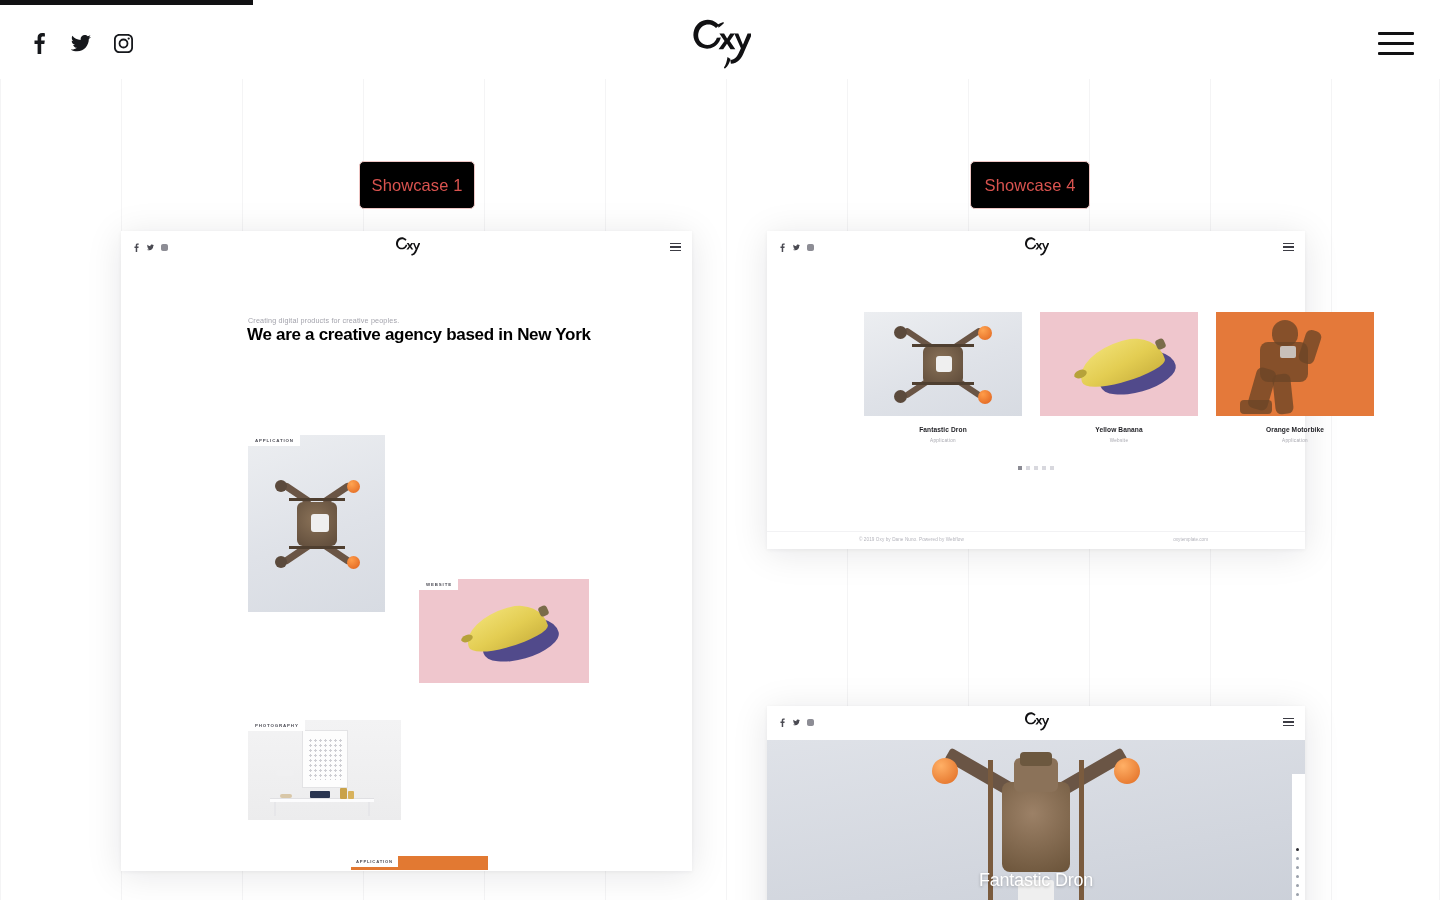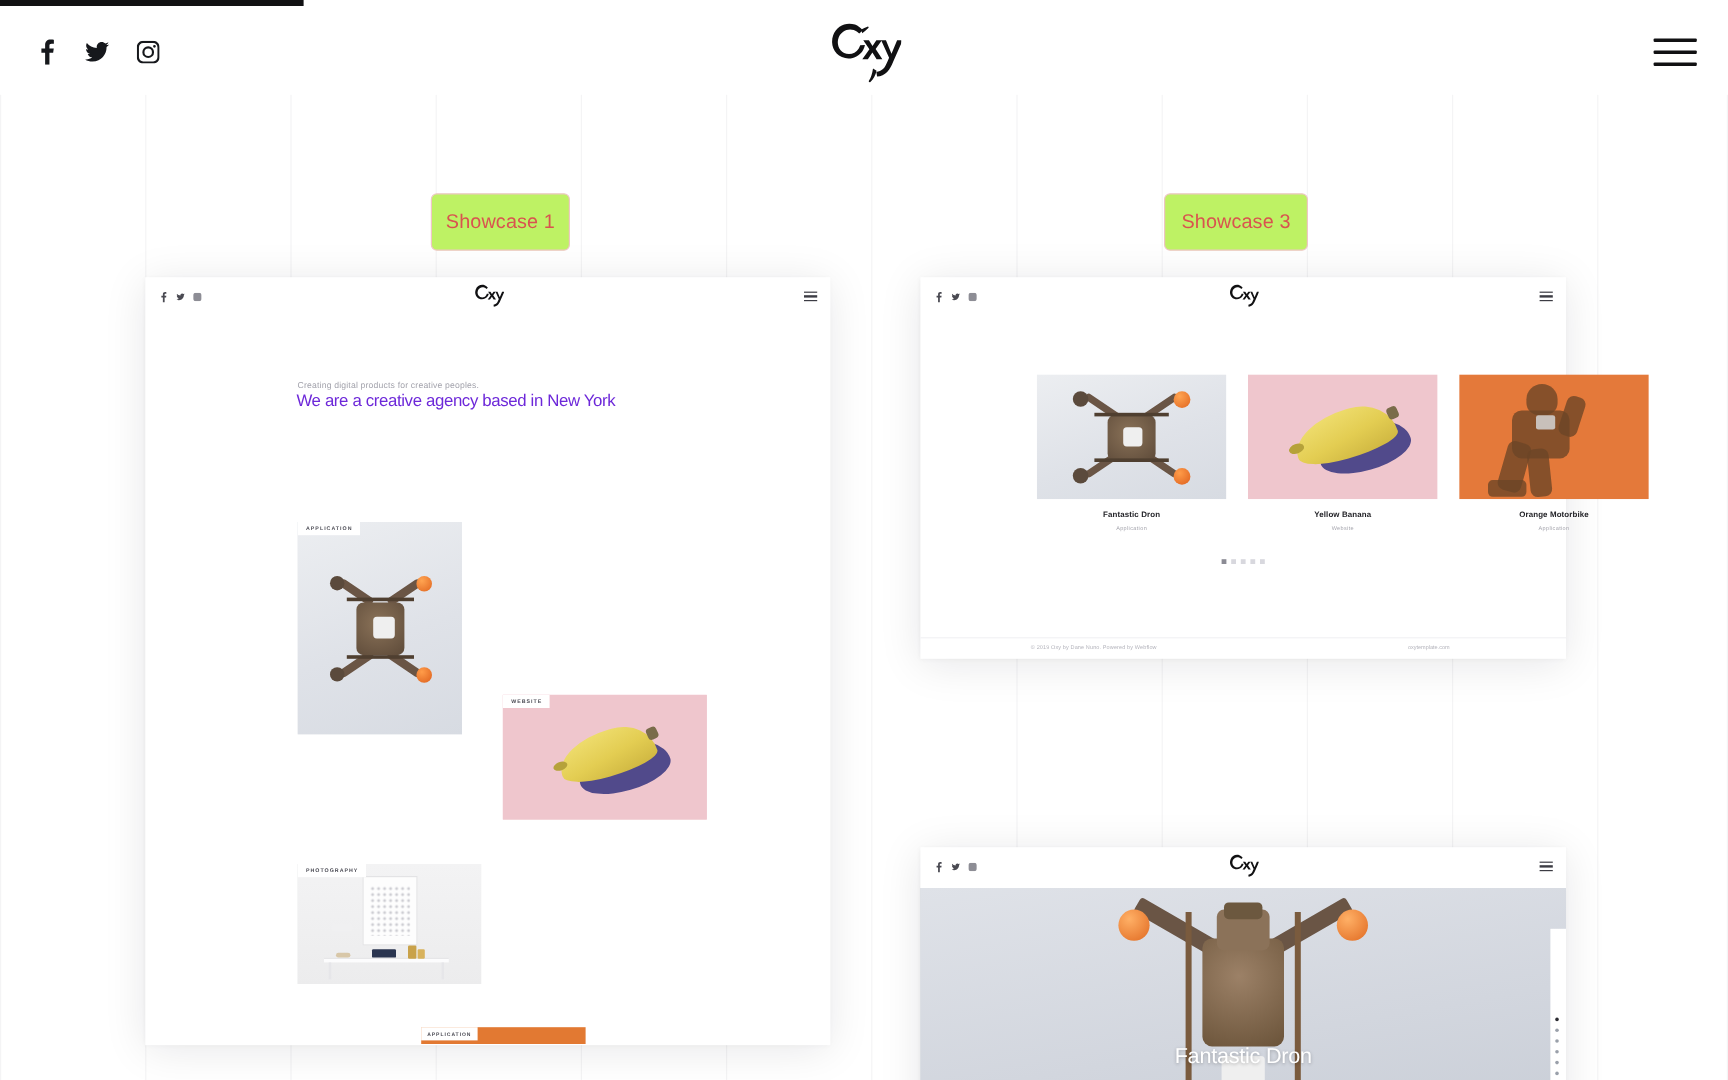--- a/index.html
+++ b/index.html
@@ -27,21 +27,21 @@
 
   .brand-logo { position:absolute; left:50%; top:12px; transform:translateX(-50%);
                 width:68px; height:62px; display:flex; align-items:center; justify-content:center; }
   .brand-logo svg { display:block; }
 
   .hamburger { position:absolute; right:22px; top:26px; width:44px; height:34px; cursor:pointer;
                display:flex; flex-direction:column; justify-content:center; gap:7px; padding:0 4px; }
   .hamburger span { display:block; height:3px; background:#111113; border-radius:1px; }
 
   
-  .sc-btn { position:absolute; border:1px solid #eec6c4; background:#bef264; border-radius:5px;
+  .sc-btn { position:absolute; border:1px solid #eec6c4; background:#000000; border-radius:5px;
             color:#d9534f; font-size:16.5px; letter-spacing:0.1px;
             display:flex; align-items:center; justify-content:center; cursor:pointer; z-index:30; }
   #sc-btn-1 { left:359px; top:161px; width:116px; height:48px; }
   #sc-btn-2 { left:970px; top:161px; width:120px; height:48px; }
   #sc-btn-4 { left:970px; top:635px; width:120px; height:48px; }
 
   
   .preview { position:absolute; background:#fff; z-index:20;
              box-shadow: 0 4px 34px rgba(20,20,30,0.10), 0 1px 4px rgba(20,20,30,0.05); }
 
@@ -52,21 +52,21 @@
   .prev-social .mini svg { display:block; }
   .prev-logo { position:absolute; left:50%; top:4px; transform:translateX(-50%); width:26px; height:24px; }
   .prev-logo svg { display:block; width:100%; height:100%; }
   .prev-burger { position:absolute; right:11px; top:12px; width:11px; display:flex; flex-direction:column; gap:2px; }
   .prev-burger i { display:block; height:1.4px; background:#3c3c44; }
 
   
   #card1 { left:121px; top:231px; width:571px; height:640px; }
   #card1 .eyebrow { position:absolute; left:127px; top:85px; font-size:7.2px; color:#a3a3ac; letter-spacing:0.15px; }
   #card1 .headline { position:absolute; left:126px; top:94px; width:360px;
-                     font-size:14px; line-height:1.21; font-weight:400; color:#6d28d9; letter-spacing:-0.3px; }
+                     font-size:17px; line-height:1.21; font-weight:700; color:#000000; letter-spacing:-0.3px; }
 
   .shot { position:absolute; overflow:hidden; }
   .shot .tag { position:absolute; left:0; top:0; background:#fff; color:#4b4b54;
                font-size:4.4px; letter-spacing:0.85px; font-weight:700;
                padding:3px 6px 3px 7px; z-index:3; white-space:nowrap; }
 
   
   #shot-drone { left:127px; top:204px; width:137px; height:177px; background:#e8eaee; }
   
   #shot-banana { left:298px; top:348px; width:170px; height:104px; background:#eec4ca; }
@@ -188,21 +188,21 @@
     </div>
 
     <div class="hamburger" title="Menu">
       <span></span>
       <span></span>
       <span></span>
     </div>
   </div>
 
   <div class="sc-btn" id="sc-btn-1">Showcase 1</div>
-  <div class="sc-btn" id="sc-btn-2">Showcase 3</div>
+  <div class="sc-btn" id="sc-btn-2">Showcase 4</div>
 
   <div class="preview" id="card1">
     <div class="prev-bar">
       <div class="prev-social">
         <span class="mini">
           <svg width="5" height="9" viewBox="0 0 11 22">
               <path fill="#4a4a52" d="M7.2 22V12h3.1l.5-3.6H7.2V6.1c0-1 .3-1.7 1.8-1.7h1.9V1.2C10.5 1.1 9.4 1 8.1 1 5.4 1 3.6 2.6 3.6 5.6v2.8H.5V12h3.1v10h3.6z"></path>
             </svg>
         </span>
         <span class="mini">

